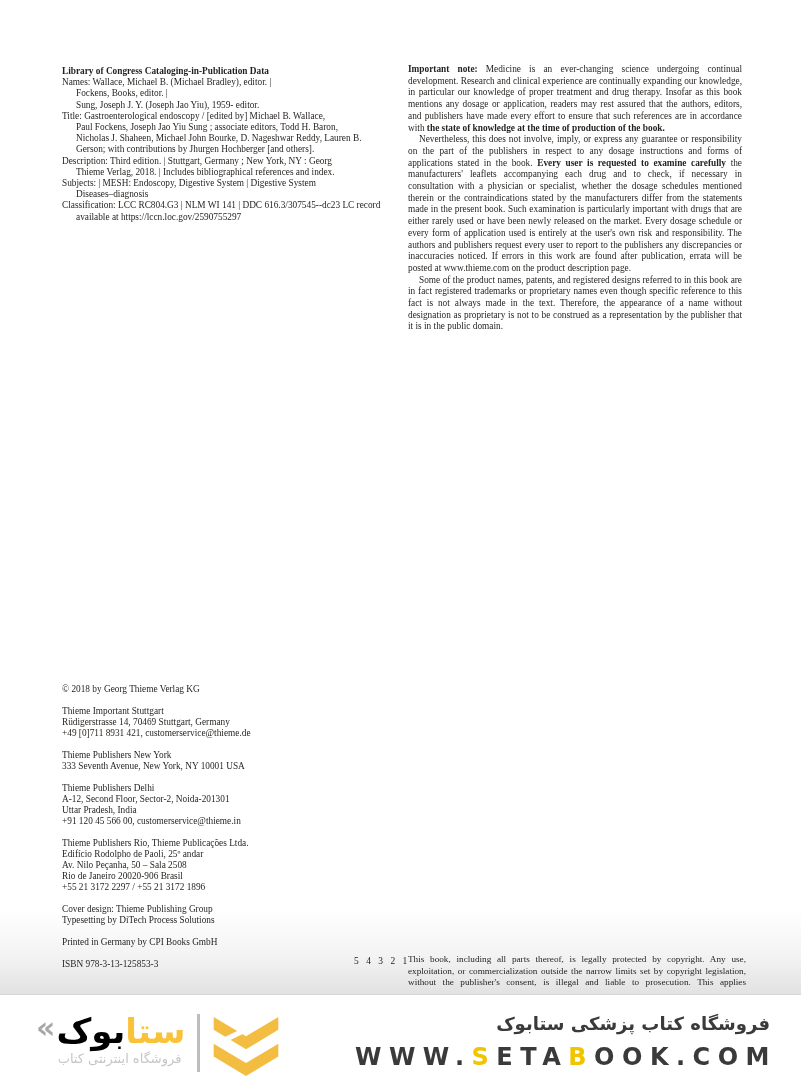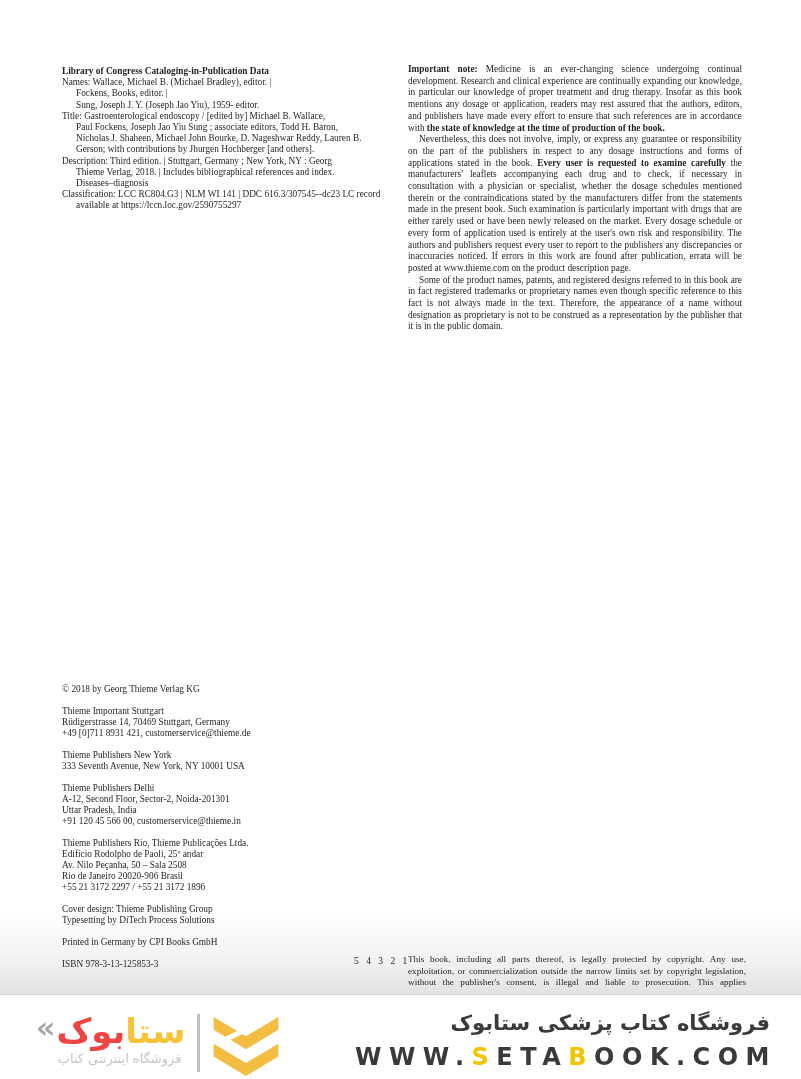--- a/index.html
+++ b/index.html
@@ -36,39 +36,40 @@
   .footer-left{position:absolute;left:36px;top:1011px;display:flex;align-items:flex-start;z-index:2;}
   .wordmark-col{display:flex;flex-direction:column;align-items:flex-end;}
   .wordmark{display:flex;align-items:center;font-family:"DejaVu Sans",sans-serif;font-weight:bold;}
   .guillemet{font-size:30px;color:#a7a7a7;line-height:30px;margin-right:1px;transform:translateY(-3px);}
   .wordmark-text{font-size:34px;line-height:40px;direction:rtl;unicode-bidi:isolate;}
   .tagline{font-family:"DejaVu Sans",sans-serif;font-size:13px;color:#c6c6c6;direction:rtl;margin-top:0px;padding-right:4px;}
   .divider{width:3px;height:58px;background:#bdbdbd;margin:3px 10px 0 12px;}
   .emblem{width:72px;height:67px;margin-top:1px;}
 
   .footer-right{position:absolute;right:31px;top:1010px;text-align:right;font-family:"DejaVu Sans",sans-serif;z-index:2;}
-  .store-name{font-size:21px;font-weight:bold;color:#3a3a3a;direction:rtl;line-height:27px;}
+  .store-name{font-size:18px;font-weight:bold;color:#3a3a3a;direction:rtl;line-height:27px;}
   .website{font-size:24px;font-weight:bold;letter-spacing:7.5px;margin-top:6px;white-space:nowrap;margin-right:-7px;}
 </style>
 </head>
 <body>
 
 <div class="page">
 
   <div class="loc">
       <div class="line b">Library of Congress Cataloging-in-Publication Data</div>
       <div class="line">Names: Wallace, Michael B. (Michael Bradley), editor. |</div>
       <div class="line ind">Fockens, Books, editor. |</div>
       <div class="line ind">Sung, Joseph J. Y. (Joseph Jao Yiu), 1959- editor.</div>
       <div class="line">Title: Gastroenterological endoscopy / [edited by] Michael B. Wallace,</div>
       <div class="line ind">Paul Fockens, Joseph Jao Yiu Sung ; associate editors, Todd H. Baron,</div>
       <div class="line ind">Nicholas J. Shaheen, Michael John Bourke, D. Nageshwar Reddy, Lauren B.</div>
       <div class="line ind">Gerson; with contributions by Jhurgen Hochberger [and others].</div>
       <div class="line">Description: Third edition. | Stuttgart, Germany ; New York, NY : Georg</div>
       <div class="line ind">Thieme Verlag, 2018. | Includes bibliographical references and index.</div>
+      <div class="line">Subjects: | MESH: Endoscopy, Digestive System | Digestive System</div>
       <div class="line ind">Diseases–diagnosis</div>
       <div class="line">Classification: LCC RC804.G3 | NLM WI 141 | DDC 616.3/307545--dc23 LC record</div>
       <div class="line ind">available at https://lccn.loc.gov/2590755297</div>
     </div>
 
   <div class="note">
       <p class="para"><span class="b">Important note: </span><span>Medicine is an ever-changing science undergoing continual development. Research and clinical experience are continually expanding our knowledge, in particular our knowledge of proper treatment and drug therapy. Insofar as this book mentions any dosage or application, readers may rest assured that the authors, editors, and publishers have made every effort to ensure that such references are in accordance with </span><span class="b">the state of knowledge at the time of production of the book.</span></p>
       <p class="para first-ind"><span>Nevertheless, this does not involve, imply, or express any guarantee or responsibility on the part of the publishers in respect to any dosage instructions and forms of applications stated in the book. </span><span class="b">Every user is requested to examine carefully</span><span> the manufacturers' leaflets accompanying each drug and to check, if necessary in consultation with a physician or specialist, whether the dosage schedules mentioned therein or the contraindications stated by the manufacturers differ from the statements made in the present book. Such examination is particularly important with drugs that are either rarely used or have been newly released on the market. Every dosage schedule or every form of application used is entirely at the user's own risk and responsibility. The authors and publishers request every user to report to the publishers any discrepancies or inaccuracies noticed. If errors in this work are found after publication, errata will be posted at www.thieme.com on the product description page.</span></p>
       <p class="para first-ind"><span>Some of the product names, patents, and registered designs referred to in this book are in fact registered trademarks or proprietary names even though specific reference to this fact is not always made in the text. Therefore, the appearance of a name without designation as proprietary is not to be construed as a representation by the publisher that it is in the public domain.</span></p>
     </div>
@@ -114,21 +115,21 @@
   <div class="band"></div>
 
   <div class="edition">5 4 3 2 1</div>
 
   <p class="copyright">This book, including all parts thereof, is legally protected by copyright. Any use, exploitation, or commercialization outside the narrow limits set by copyright legislation, without the publisher's consent, is illegal and liable to prosecution. This applies</p>
 
   <div class="footer-left">
     <div class="wordmark-col">
       <div class="wordmark">
         <span class="guillemet">«</span>
-        <span class="wordmark-text"><span style="color: rgb(249, 194, 56);">ستا</span><span style="color: #ef4444;">بوک</span></span>
+        <span class="wordmark-text"><span style="color: rgb(249, 194, 56);">ستا</span><span style="color: #000000;">بوک</span></span>
       </div>
       <div class="tagline">فروشگاه اینترنتی کتاب</div>
     </div>
     <div class="divider"></div>
     <svg class="emblem" viewBox="0 0 78 70">
       <g>
         <polygon points="4,4 39,25 74,4 74,18 39,39 4,18" fill="#f3bd42"></polygon>
         <rect x="-8" y="15" width="94" height="5.5" fill="#ffffff" transform="rotate(-26 39 18)"></rect>
         <polygon points="4,33 39,54 74,33 74,47 39,68 4,47" fill="#f3bd42"></polygon>
       </g>

